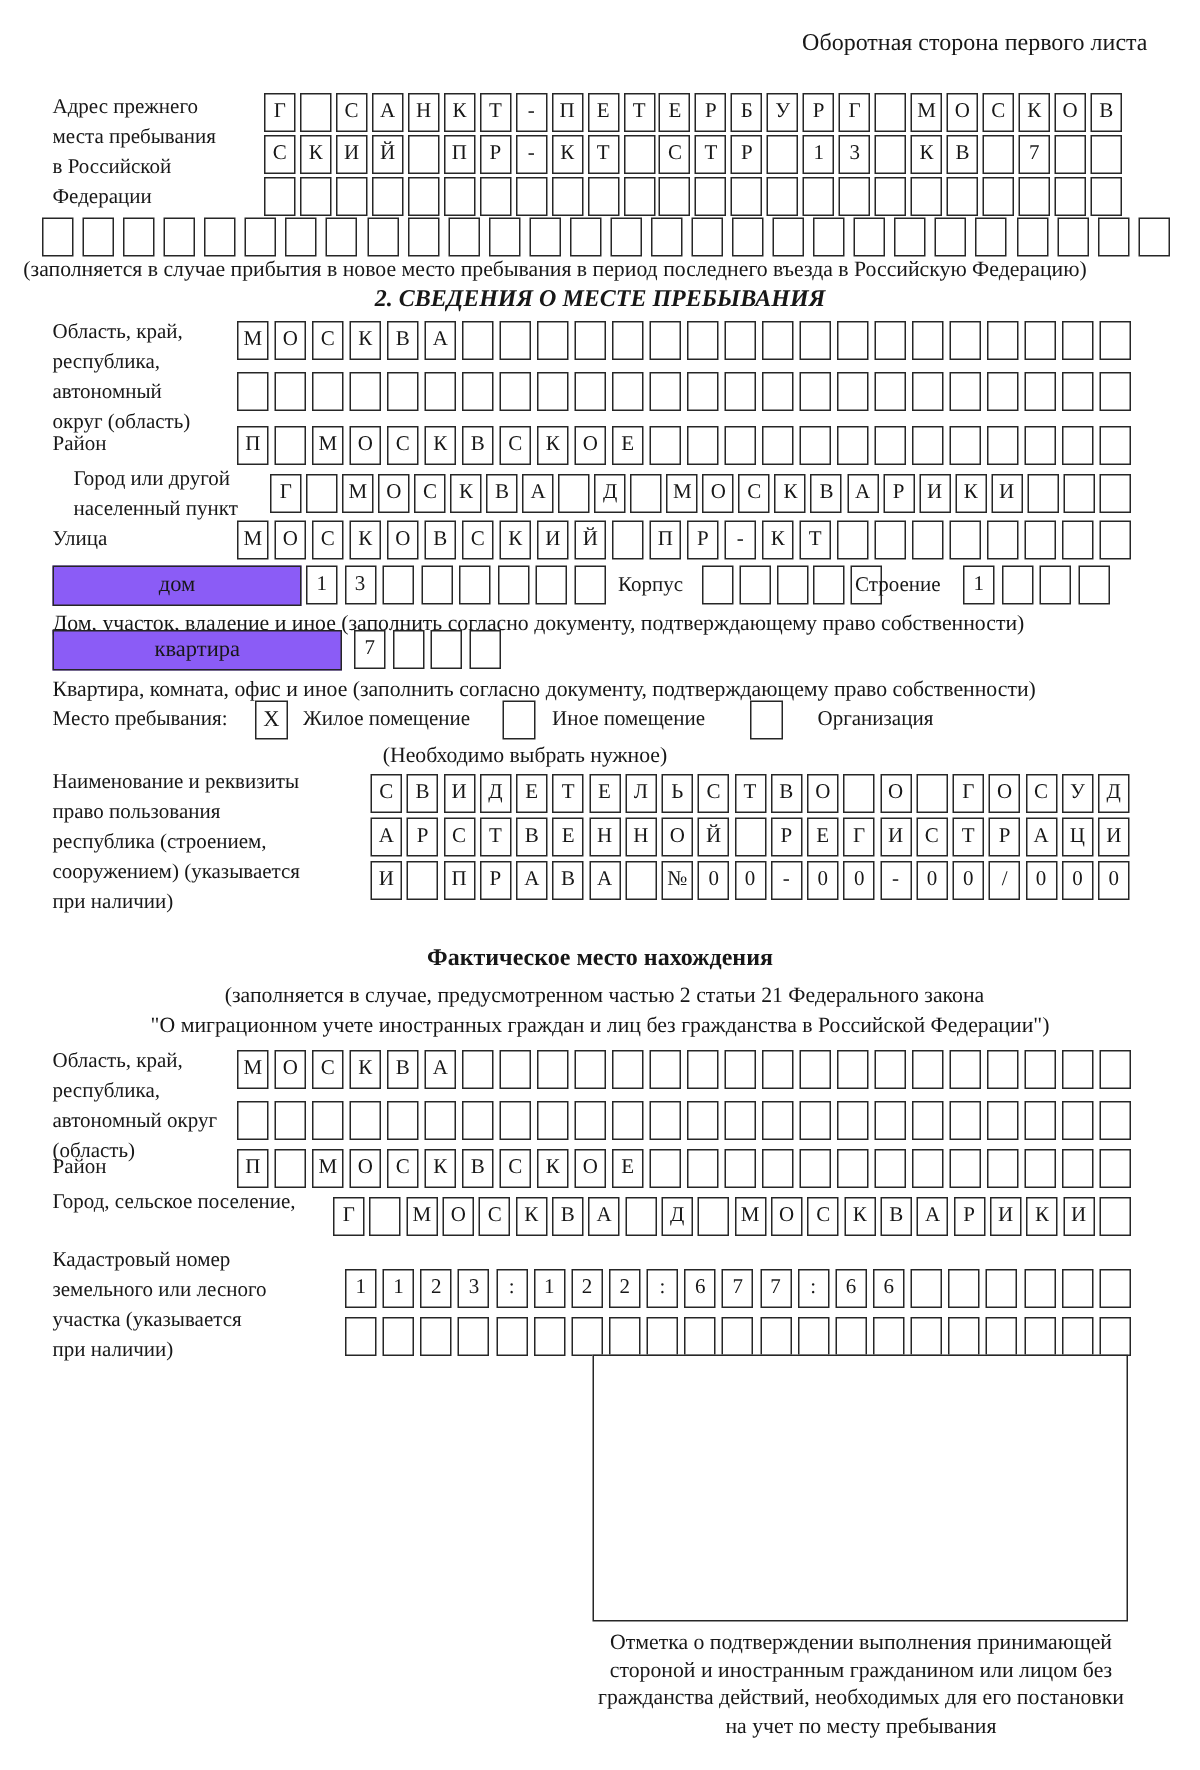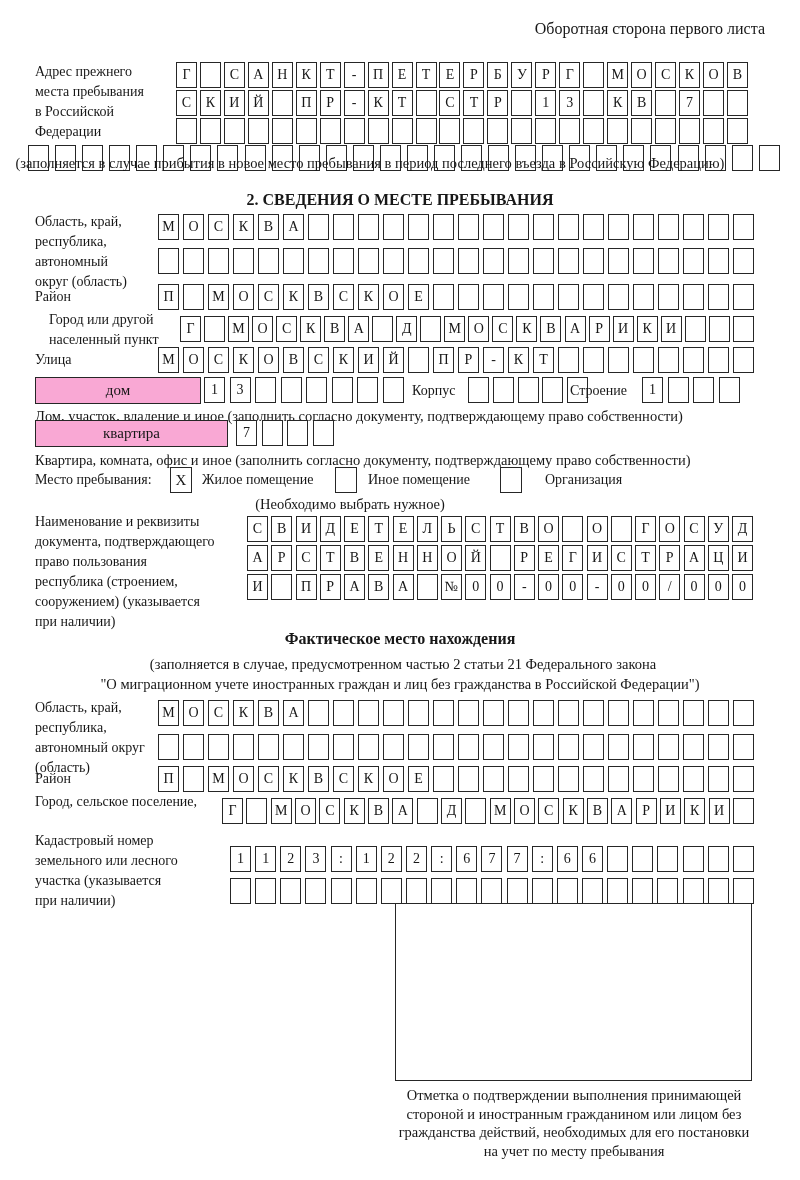--- a/index.html
+++ b/index.html
@@ -5,21 +5,21 @@
   html,body{margin:0;padding:0;background:#e8e8e8;}
   .page{position:relative;width:800px;height:1180px;background:#ffffff;
         font-family:"Liberation Serif",serif;color:#171717;overflow:hidden;margin:0 auto;}
   .abs{position:absolute;}
   .label{font-size:14px;line-height:20px;}
   .cap{font-size:14.5px;line-height:19px;}
   .boxrow{display:flex;justify-content:space-between;}
   .cell{flex:0 0 21px;width:21px;height:26px;border:1.6px solid #262626;box-sizing:border-box;
         display:flex;align-items:center;justify-content:center;font-size:14px;line-height:1;background:#fff;}
   .widebox{border:1.6px solid #262626;box-sizing:border-box;height:27px;
-        display:flex;align-items:center;justify-content:center;font-size:15px;background:#f9a8d4;}
+        display:flex;align-items:center;justify-content:center;font-size:15px;background:#8b5cf6;}
   .chk{position:absolute;width:22px;height:26px;border:1.6px solid #262626;box-sizing:border-box;
         display:flex;align-items:center;justify-content:center;font-size:15px;background:#fff;}
   .title{font-weight:bold;font-size:16px;text-align:center;}
   .center{text-align:center;}
   .bigbox{border:1.8px solid #262626;box-sizing:border-box;background:#fff;}
 </style>
 </head>
 <body>
 
 <div class="page">
@@ -133,23 +133,23 @@
       <span class="cell"></span>
       <span class="cell"></span>
       <span class="cell"></span>
       <span class="cell"></span>
       <span class="cell"></span>
       <span class="cell"></span>
       <span class="cell"></span>
       <span class="cell"></span>
       <span class="cell"></span>
     </div>
-  <div class="abs cap center" style="left:0;top:154px;width:740px;">(заполняется в случае прибытия в новое место пребывания в период последнего въезда в Российскую Федерацию)</div>
-
-  <div class="abs title" style="left:0;top:191px;width:800px;">2. СВЕДЕНИЯ О МЕСТЕ ПРЕБЫВАНИЯ</div>
+  <div class="abs cap center" style="left:0;top:171px;width:740px;">(заполняется в случае прибытия в новое место пребывания в период последнего въезда в Российскую Федерацию)</div>
+
+  <div class="abs title" style="left:0;top:191px;width:800px;font-style:italic;">2. СВЕДЕНИЯ О МЕСТЕ ПРЕБЫВАНИЯ</div>
 
   <div class="abs label" style="left:35px;top:212px;width:125px;">
       <div>Область, край,</div>
       <div>республика,</div>
       <div>автономный</div>
       <div>округ (область)</div>
     </div>
   <div class="abs boxrow" style="left:158px;top:214px;width:596px;">
       <span class="cell">М</span>
       <span class="cell">О</span>
@@ -331,21 +331,20 @@
   <div class="chk" style="left:170px;top:467px;">X</div>
   <div class="abs label" style="left:202px;top:470px;">Жилое помещение</div>
   <div class="chk" style="left:335px;top:467px;"></div>
   <div class="abs label" style="left:368px;top:470px;">Иное помещение</div>
   <div class="chk" style="left:500px;top:467px;"></div>
   <div class="abs label" style="left:545px;top:470px;text-align:right;">Организация</div>
   <div class="abs cap center" style="left:70px;top:495px;width:560px;">(Необходимо выбрать нужное)</div>
 
   <div class="abs label" style="left:35px;top:512px;width:210px;">
       <div>Наименование и реквизиты</div>
-      <div>документа, подтверждающего</div>
       <div>право пользования</div>
       <div>республика (строением,</div>
       <div>сооружением) (указывается</div>
       <div>при наличии)</div>
     </div>
   <div class="abs boxrow" style="left:247px;top:516px;width:506px;">
       <span class="cell">С</span>
       <span class="cell">В</span>
       <span class="cell">И</span>
       <span class="cell">Д</span>

